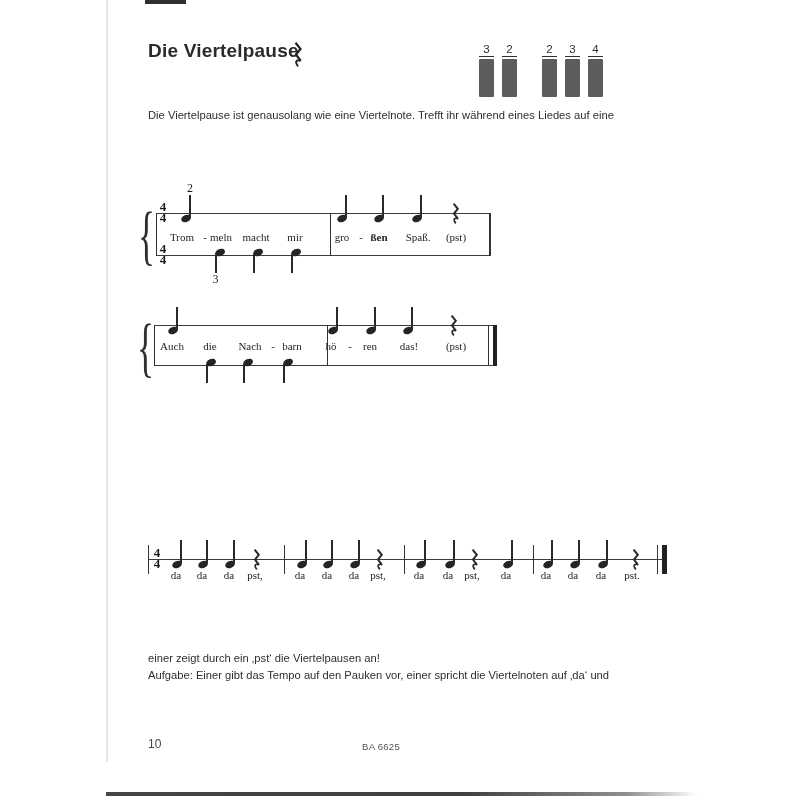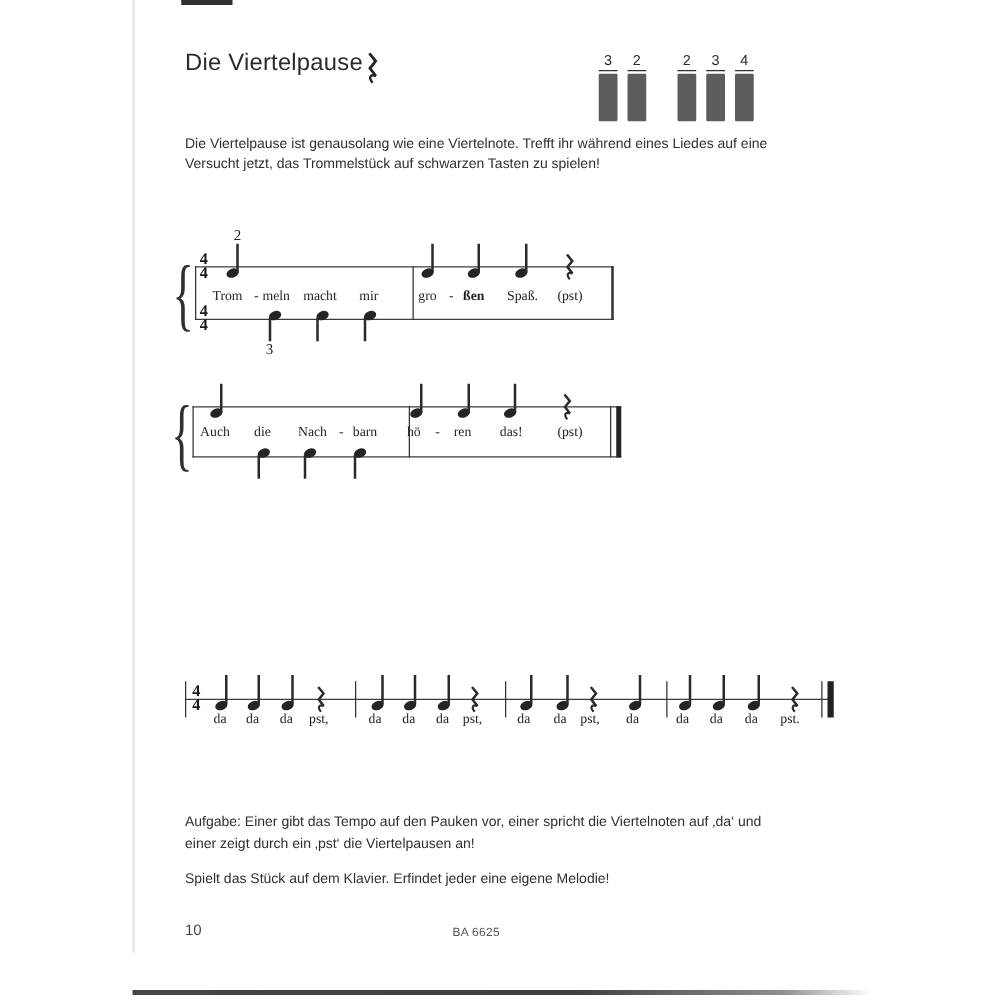--- a/index.html
+++ b/index.html
@@ -1,18 +1,18 @@
 <!DOCTYPE html>
 <html><head>
 <meta charset="utf-8">
 <style>
   html,body{margin:0;padding:0;background:#ffffff;}
   .page{position:relative;width:800px;height:800px;background:#ffffff;overflow:hidden;
         font-family:"Liberation Sans",sans-serif;color:#2e2e2e;}
-  .title{position:absolute;left:148px;top:40px;font-size:19px;color:#2b2b2b;letter-spacing:.2px;margin:0;font-weight:400;}
+  .title{position:absolute;left:148px;top:40px;font-size:19px;color:#2b2b2b;letter-spacing:.2px;margin:0;font-weight:700;}
   .title-rest{position:absolute;left:292px;top:42px;}
   .intro{position:absolute;left:148px;top:107px;font-size:11.2px;line-height:16.2px;color:#2f2f2f;white-space:nowrap;}
   .intro .it{}
   .h2{position:absolute;left:148px;top:452px;font-size:19px;line-height:27px;color:#333;font-weight:400;margin:0;}
   .tasks1{position:absolute;left:148px;top:650px;font-size:11.2px;line-height:17px;color:#2f2f2f;white-space:nowrap;}
   .tasks2{position:absolute;left:148px;top:697px;font-size:11.2px;color:#2f2f2f;white-space:nowrap;}
   .pagenum{position:absolute;left:148px;top:737px;font-size:12px;color:#444;}
   .plate{position:absolute;left:362px;top:741px;font-size:9.5px;color:#555;letter-spacing:.3px;}
   
   .edge-top{position:absolute;left:145px;top:0;width:41px;height:4px;background:#2f2f2f;}
@@ -77,31 +77,29 @@
         </div>
         <div class="keycol">
           <div class="keynum">4</div>
           <div class="key" style="background: rgb(92, 92, 92);"></div>
         </div>
       </div>
     </div>
 
   <div class="intro">
     <div><span>Die </span><span class="it">Viertelpause</span><span> ist genausolang wie eine Viertelnote. Trefft ihr während eines Liedes auf eine</span></div>
-    <div>Versucht jetzt, das Trommelstück auf schwarzen Tasten zu spielen!</div>
   </div>
 
   <h2 class="h2">
   </h2>
 
   <div class="tasks1">
+    <div>einer zeigt durch ein ‚pst‘ die Viertelpausen an!</div>
     <div>Aufgabe: Einer gibt das Tempo auf den Pauken vor, einer spricht die Viertelnoten auf ‚da‘ und</div>
-    <div>einer zeigt durch ein ‚pst‘ die Viertelpausen an!</div>
   </div>
-  <div class="tasks2">Spielt das Stück auf dem Klavier. Erfindet jeder eine eigene Melodie!</div>
 
   <div class="pagenum">10</div>
   <div class="plate">BA 6625</div>
 
   <div id="music-layer">
       <div class="brace" style="left: 138px; top: 205px; height: 62px; font-size: 64.48px; line-height: 62px;">{</div>
       <div class="hline" style="left: 156px; top: 213px; width: 335px;"></div>
       <div class="hline" style="left: 156px; top: 255px; width: 335px;"></div>
       <div class="vline" style="left: 156px; top: 213px; height: 43px; width: 1.3px; background: rgb(51, 51, 51);"></div>
       <div class="vline" style="left: 330px; top: 213px; height: 43px; width: 1.3px; background: rgb(51, 51, 51);"></div>

